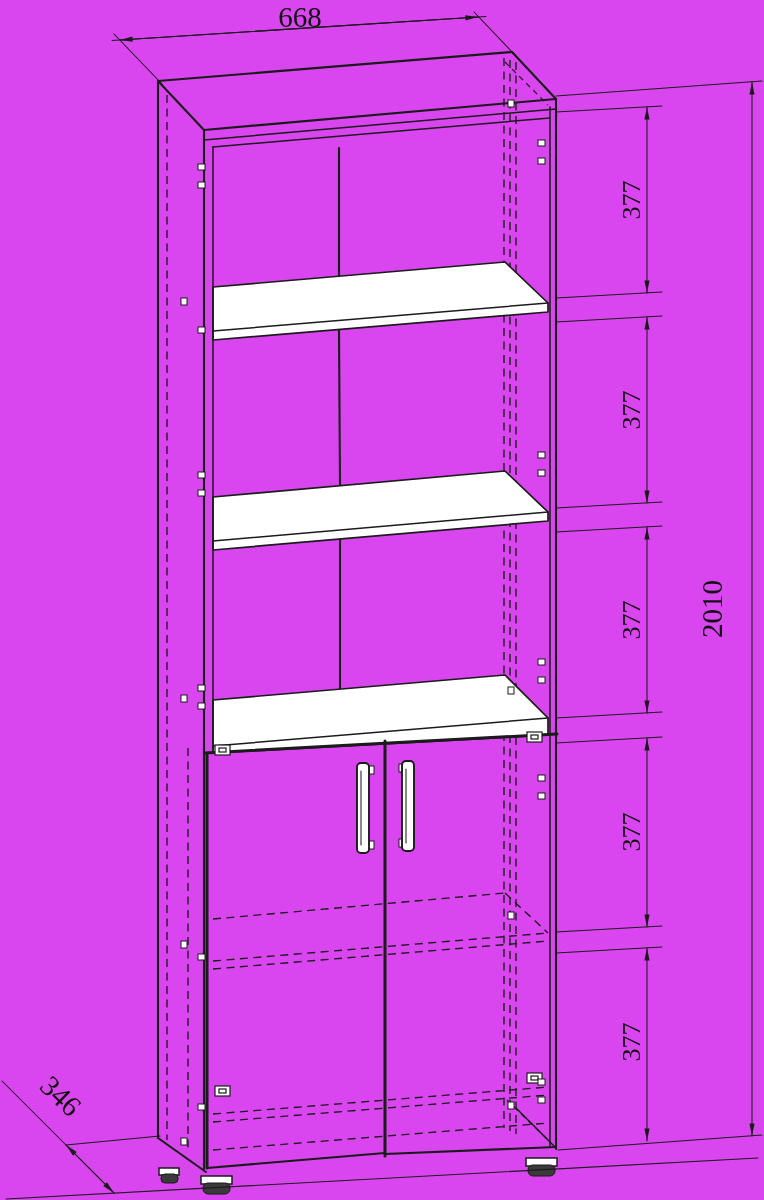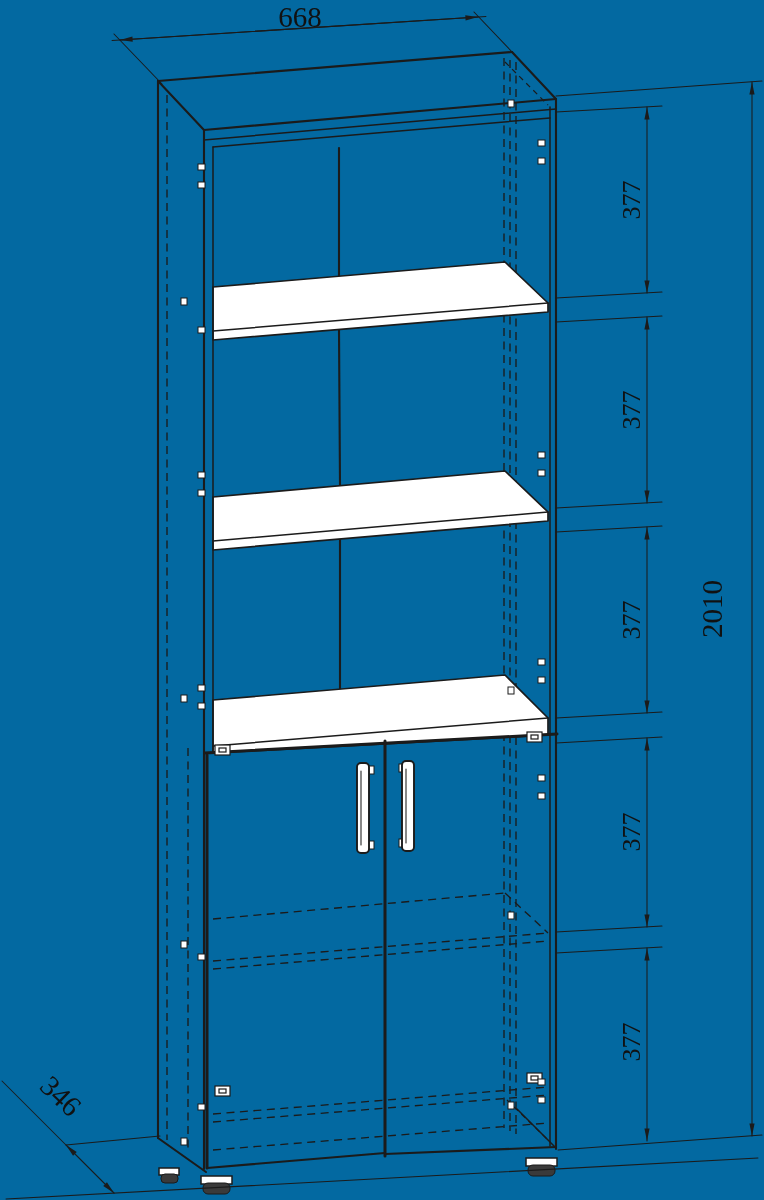--- a/index.html
+++ b/index.html
@@ -1,16 +1,16 @@
 <!DOCTYPE html>
 <html><head>
 <meta charset="utf-8">
 <style>
   html,body{margin:0;padding:0;background:#ffffff;}
-  .page{width:764px;height:1200px;position:relative;background:#0369a1;overflow:hidden;}
+  .page{width:764px;height:1200px;position:relative;background:#d946ef;overflow:hidden;}
   svg{display:block;}
   .ln{stroke:#1b1b1b;fill:none;stroke-linecap:round;}
   .w1{stroke-width:1.05;}
   .w15{stroke-width:1.5;}
   .w2{stroke-width:2.1;}
   .w3{stroke-width:3;}
   .dsh{stroke:#1b1b1b;fill:none;stroke-width:1.35;stroke-dasharray:8 5.5;}
   .dsh2{stroke:#1b1b1b;fill:none;stroke-width:1.2;stroke-dasharray:5.5 4.5;}
   .slab{fill:#ffffff;stroke:#1b1b1b;stroke-width:1.7;stroke-linejoin:round;}
   .pin{fill:#ffffff;stroke:#1b1b1b;stroke-width:1;}

